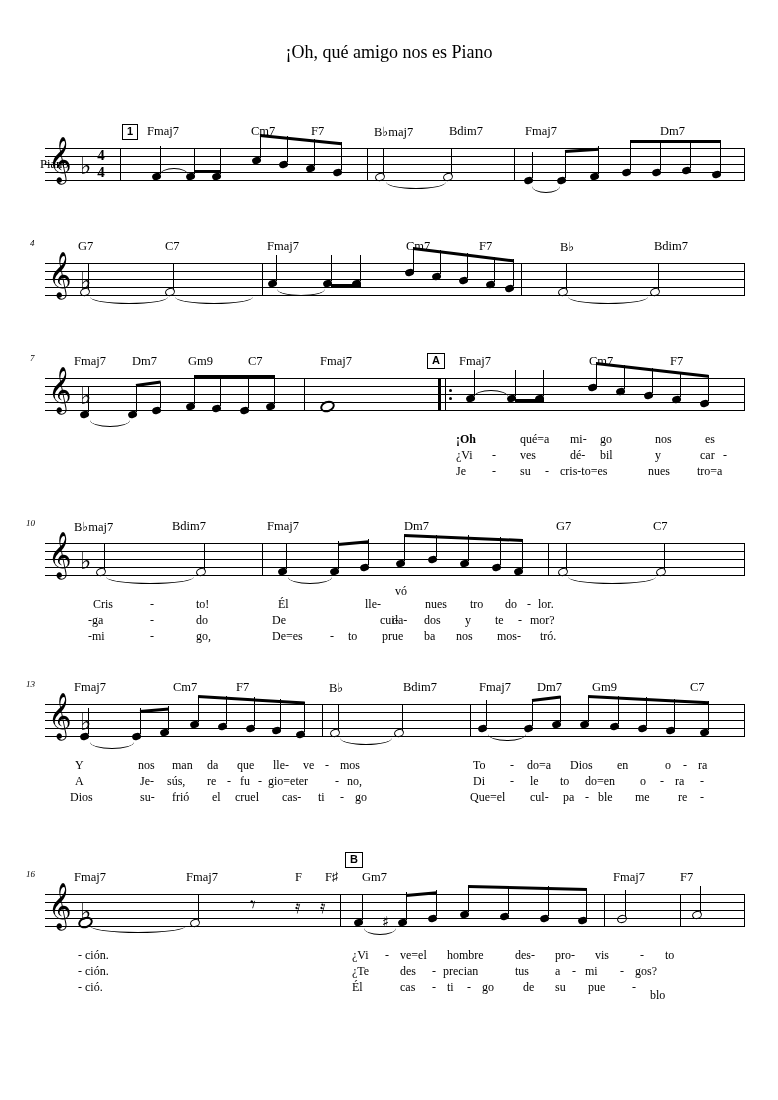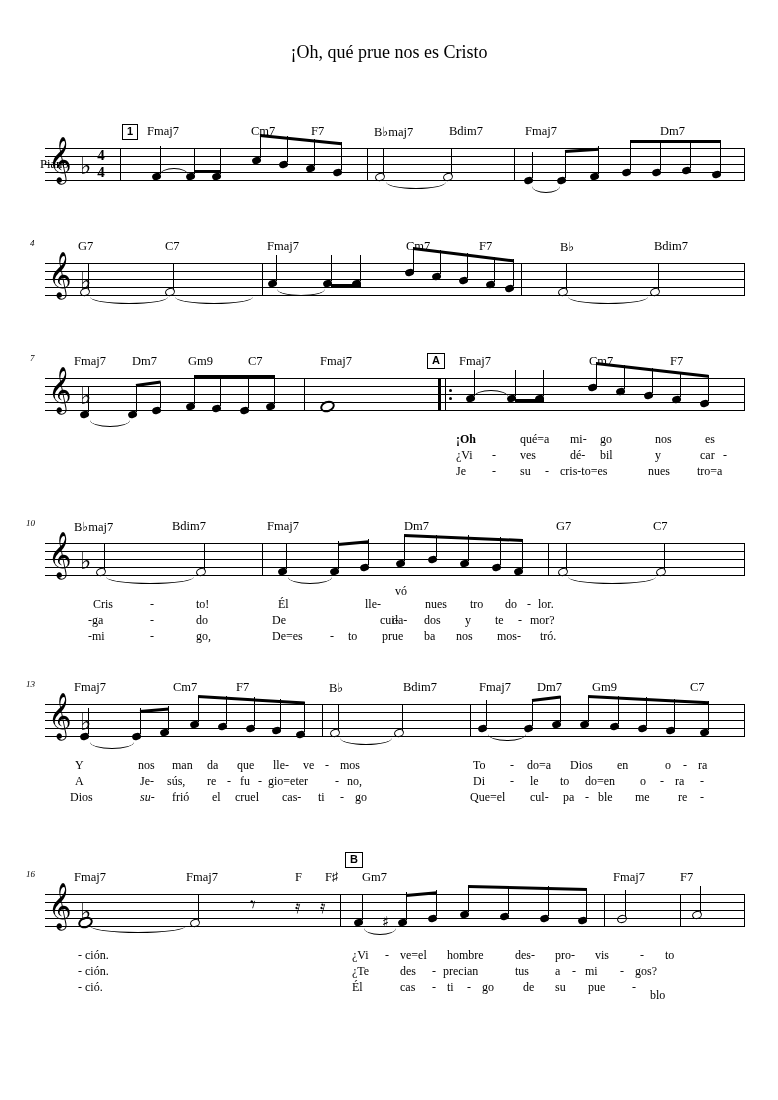--- a/index.html
+++ b/index.html
@@ -179,21 +179,21 @@
     border-radius: 50%;
     background: #000;
     left: 0;
   }
 </style>
 </head>
 <body>
 
 <div class="page">
 
-  <div class="title">¡Oh, qué prue nos es Cristo</div>
+  <div class="title">¡Oh, qué amigo nos es Piano</div>
 
   <div class="system" style="top:140px;">
     <div class="instrument" style="left:40px; top:17px;">Piano</div>
     <div class="staff" style="top:8px;">
       <div class="line l0"></div>
         <div class="line l1"></div>
         <div class="line l2"></div>
         <div class="line l3"></div>
         <div class="line l4"></div>
     </div>
@@ -618,21 +618,21 @@
     <div class="lyric" style="left:510px; top:78px;">-</div>
     <div class="lyric" style="left:530px; top:78px;">le</div>
     <div class="lyric" style="left:560px; top:78px;">to</div>
     <div class="lyric" style="left:585px; top:78px;">do=en</div>
     <div class="lyric" style="left:640px; top:78px;">o</div>
     <div class="lyric" style="left:660px; top:78px;">-</div>
     <div class="lyric" style="left:675px; top:78px;">ra</div>
     <div class="lyric" style="left:700px; top:78px;">-</div>
 
     <div class="lyric" style="left:70px; top:94px;">Dios</div>
-    <div class="lyric" style="left:140px; top:94px;font-style:italic;">su-</div>
+    <div class="lyric" style="left:140px; top:94px;">su-</div>
     <div class="lyric" style="left:172px; top:94px;">frió</div>
     <div class="lyric" style="left:212px; top:94px;">el</div>
     <div class="lyric" style="left:235px; top:94px;">cruel</div>
     <div class="lyric" style="left:282px; top:94px;">cas-</div>
     <div class="lyric" style="left:318px; top:94px;">ti</div>
     <div class="lyric" style="left:340px; top:94px;">-</div>
     <div class="lyric" style="left:355px; top:94px;">go</div>
     <div class="lyric" style="left:470px; top:94px;">Que=el</div>
     <div class="lyric" style="left:530px; top:94px;">cul-</div>
     <div class="lyric" style="left:563px; top:94px;">pa</div>

